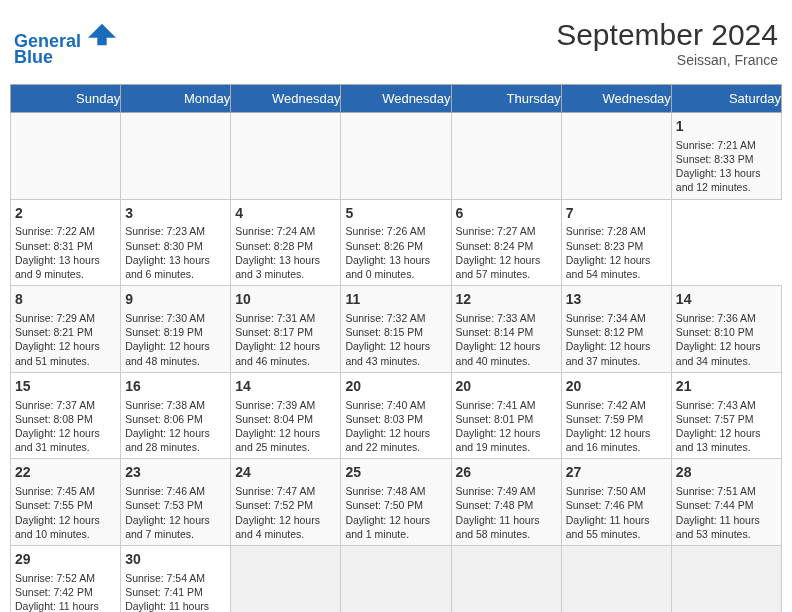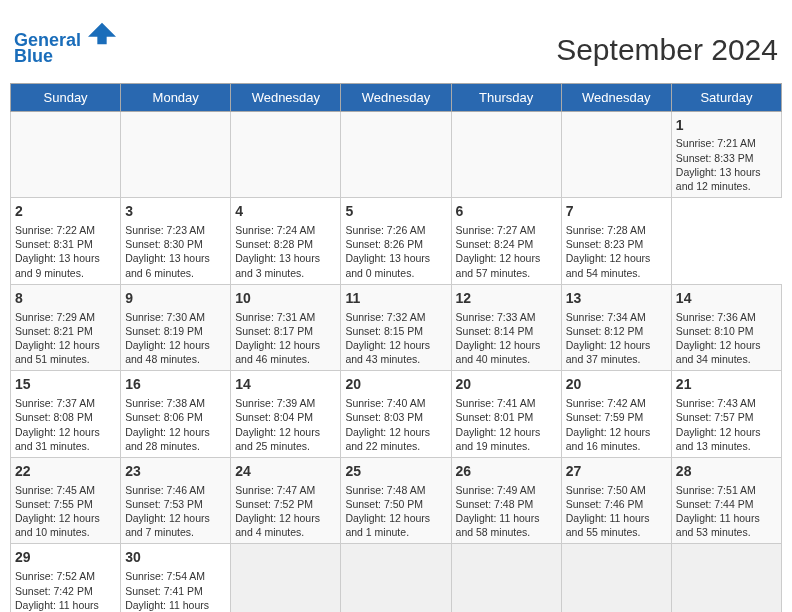--- a/index.html
+++ b/index.html
@@ -49,22 +49,22 @@
       color: #555;
     }
     table {
       width: 100%;
       border-collapse: collapse;
       font-size: 11px;
     }
     thead tr th {
       background-color: #2968b0;
       color: #fff;
-      padding: 6px 12px;
-      text-align: center;
+      padding: 6px 0;
+      text-align: right;
       font-size: 13px;
       font-weight: normal;
       border: 1px solid #aaa;
     }
     tbody tr td {
       vertical-align: top;
       padding: 4px 4px;
       border: 1px solid #ccc;
       width: 14.28%;
       background: #fff;
@@ -101,20 +101,21 @@
             <polygon points="0,20 15,5 30,20 20,20 20,28 10,28 10,20" fill="#1a6dba"></polygon>
           </svg>
         </div>
         <div></div>
       </div>
       <div class="logo-text" style="color:#1a6dba;margin-top:-4px;">Blue</div>
     </div>
   </div>
   <div class="title-block">
     <h1>September 2024</h1>
+    <h2>Seissan, France</h2>
   </div>
 </div>
 
 <table>
   <thead>
     <tr id="header-row">
         <th>Sunday</th>
         <th>Monday</th>
         <th>Wednesday</th>
         <th>Wednesday</th>

